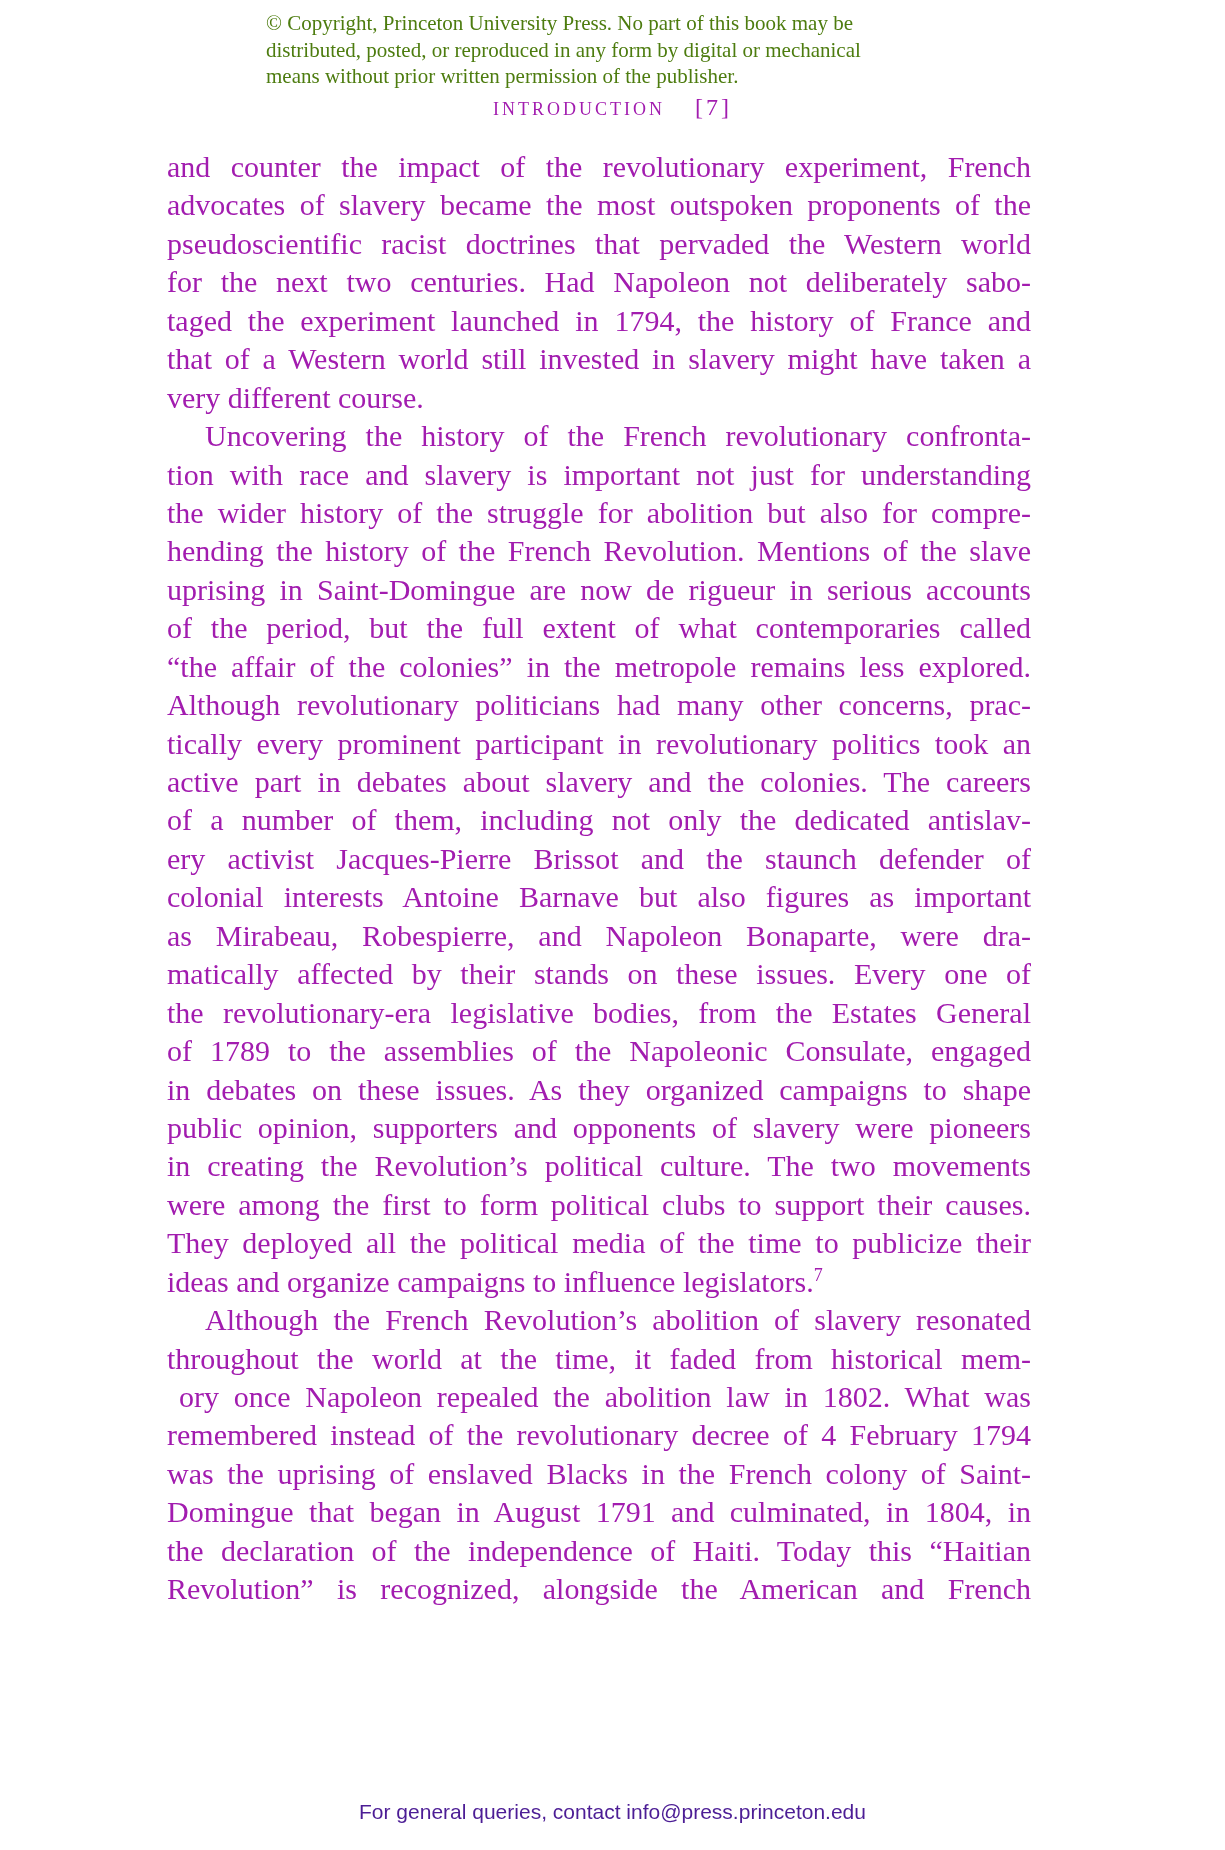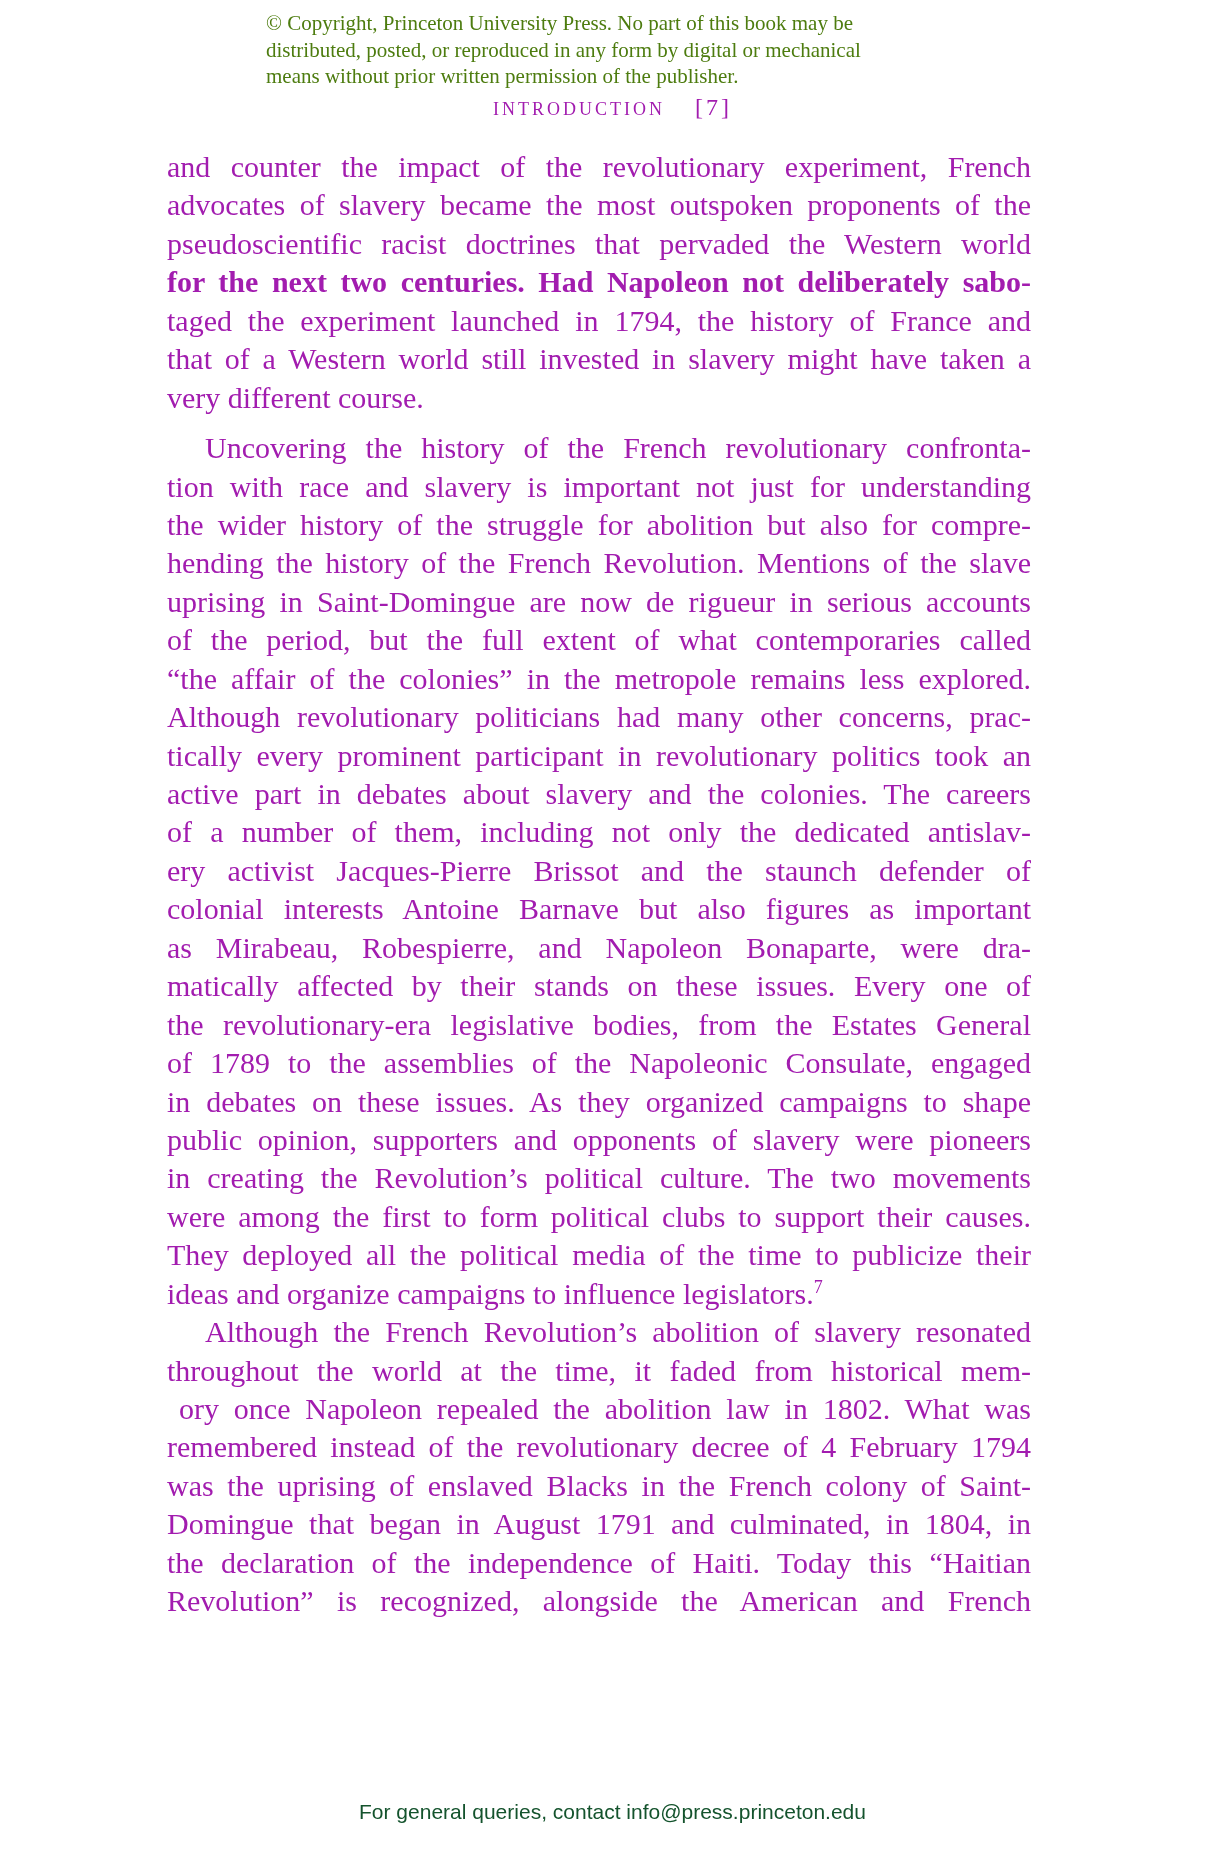--- a/index.html
+++ b/index.html
@@ -38,21 +38,21 @@
       height: 38.45px; overflow: visible;
     }
     .line.last { text-align-last: left; }
     .line.indent { padding-left: 38px; }
     sup.note { font-size: 18px; line-height: 0; vertical-align: 11px; }
 
     .footer {
       position: absolute; left: 0; top: 1800px; width: 1225px;
       text-align: center;
       font-family: "Liberation Sans", sans-serif;
-      font-size: 21px; color: #14532d;
+      font-size: 21px; color: #4c1d95;
     }
   </style>
 </head>
 <body>
 
 <div class="page">
 
   <div class="copyright">
     <div>© Copyright, Princeton University Press. No part of this book may be</div>
     <div>distributed, posted, or reproduced in any form by digital or mechanical</div>
@@ -62,28 +62,28 @@
   <div class="running-head">
     <span class="rh-title">Introduction</span><span class="rh-gap"></span><span class="rh-page">[7]</span>
   </div>
 
   <div class="body-text">
 
     <div>
       <span class="line" style="white-space: normal; word-spacing: 0px;">and counter the impact of the revolutionary experiment, French</span>
       <span class="line" style="white-space: normal; word-spacing: 0px;">advocates of slavery became the most outspoken proponents of the</span>
       <span class="line" style="white-space: normal; word-spacing: 0px;">pseudoscientific racist doctrines that pervaded the Western world</span>
-      <span class="line" style="white-space: normal; word-spacing: 0px; font-weight: bold;">for the next two centuries. Had Napoleon not deliberately sabo-</span>
+      <span class="line" style="white-space: normal; word-spacing: 0px;">for the next two centuries. Had Napoleon not deliberately sabo-</span>
       <span class="line" style="white-space: normal; word-spacing: 0px;">taged the experiment launched in 1794, the history of France and</span>
       <span class="line" style="white-space: normal; word-spacing: 0px;">that of a Western world still invested in slavery might have taken a</span>
       <span class="line last">very different course.</span>
     </div>
 
     <div>
-      <span class="line indent" style="white-space: normal; word-spacing: 0px; margin-top: 12px;">Uncovering the history of the French revolutionary confronta-</span>
+      <span class="line indent" style="white-space: normal; word-spacing: 0px;">Uncovering the history of the French revolutionary confronta-</span>
       <span class="line" style="white-space: normal; word-spacing: 0px;">tion with race and slavery is important not just for understanding</span>
       <span class="line" style="white-space: normal; word-spacing: 0px;">the wider history of the struggle for abolition but also for compre-</span>
       <span class="line" style="white-space: normal; word-spacing: 0px;">hending the history of the French Revolution. Mentions of the slave</span>
       <span class="line" style="white-space: normal; word-spacing: 0px;">uprising in Saint-Domingue are now de rigueur in serious accounts</span>
       <span class="line" style="white-space: normal; word-spacing: 0px;">of the period, but the full extent of what contemporaries called</span>
       <span class="line" style="white-space: normal; word-spacing: 0px;">“the affair of the colonies” in the metropole remains less explored.</span>
       <span class="line" style="white-space: normal; word-spacing: 0px;">Although revolutionary politicians had many other concerns, prac-</span>
       <span class="line" style="white-space: normal; word-spacing: 0px;">tically every prominent participant in revolutionary politics took an</span>
       <span class="line" style="white-space: normal; word-spacing: 0px;">active part in debates about slavery and the colonies. The careers</span>
       <span class="line" style="white-space: normal; word-spacing: 0px;">of a number of them, including not only the dedicated antislav-</span>

